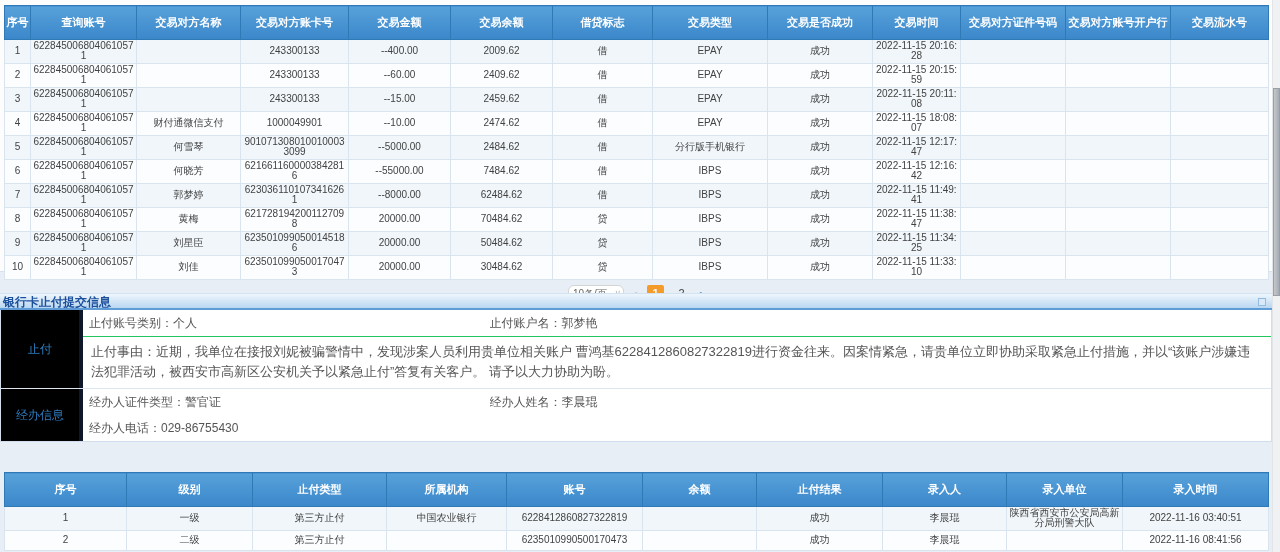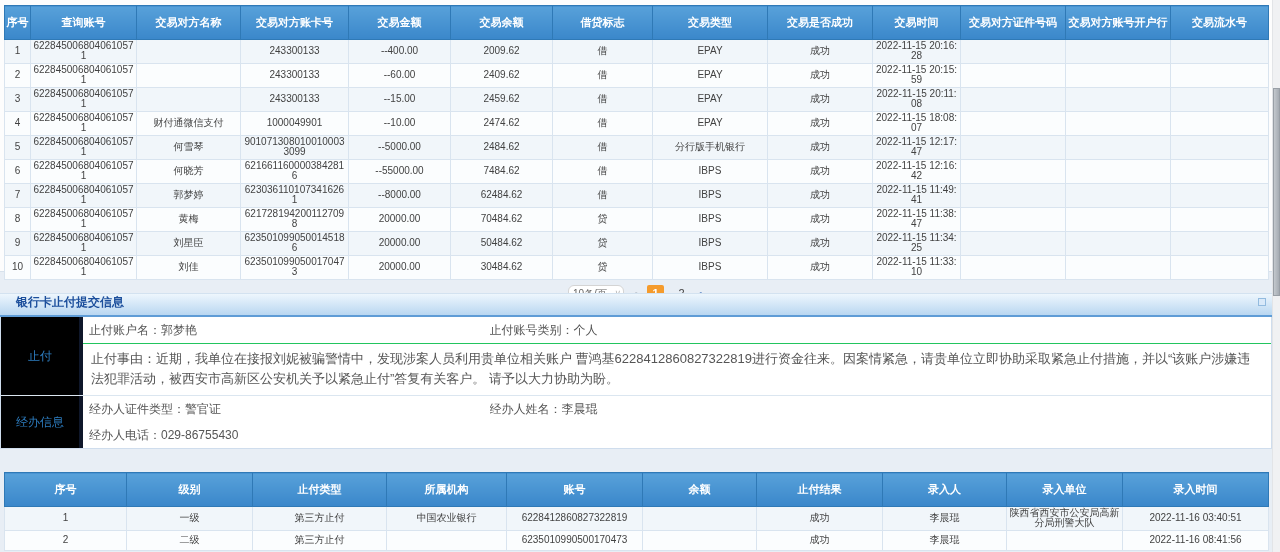--- a/index.html
+++ b/index.html
@@ -22,23 +22,23 @@
   .pagination{height:23px;display:flex;align-items:center;justify-content:center;gap:9px;margin-top:2px}
   .page-size-select{position:relative;width:56px;height:17px;border:1px solid #d4d4d4;border-radius:6px;
     background:#fff;font-size:10px;color:#666;line-height:15px;padding:0 12px 0 4px;overflow:hidden;white-space:nowrap}
   .page-size-select .chev{position:absolute;right:2px;top:0;color:#b5b5b5;font-size:9px;line-height:15px}
   .pg-arrow{font-size:15px;line-height:17px;color:#5a87c5;cursor:pointer;font-weight:bold}
   .pg-arrow.prev{color:#b9c2cc}
   .pg-num{min-width:17px;height:17px;line-height:17px;text-align:center;font-size:11px;color:#444;cursor:pointer;border-radius:2px}
   .pg-num.active{background:#f59b2c;color:#fff;font-weight:bold}
 
   
-  .section-title{position:relative;height:24px;background:linear-gradient(#eef6fd,#b9d7f1);
+  .section-title{position:relative;height:17px;background:linear-gradient(#eef6fd,#b9d7f1);
     border-top:1px solid #d3e2f0;border-bottom:2px solid #5f9cd6;color:#1c4f9c;font-size:12px;
-    font-weight:bold;line-height:17px;padding-left:16px}
+    font-weight:bold;line-height:17px;padding-left:3px}
   .collapse-box{position:absolute;right:6px;top:4px;width:8px;height:8px;background:#d9e9f9;border:1px solid #93bbdf}
 
   
   .sp-section{position:absolute;top:293px;left:0;width:1272px}
   .form{background:#fff;border:1px solid #cfdded;border-top:none}
   .group{display:flex;border-bottom:1px solid #dbe6f0}
   .group:last-child{border-bottom:none}
   .group-label{width:82px;flex:0 0 82px;border-right:4px solid #0f172a;display:flex;align-items:center;
     justify-content:center;color:#2d7dc0;font-size:12px;background:#000000}
   .group-content{flex:1;min-width:0}
@@ -265,22 +265,22 @@
     <div class="section-title">
       <span>银行卡止付提交信息</span>
       <span class="collapse-box"></span>
     </div>
     <div class="form">
 
       <div class="group">
         <div class="group-label">止付</div>
         <div class="group-content">
           <div class="field-row">
+            <div class="field"><span>止付账号类别：</span><span>个人</span></div>
             <div class="field"><span>止付账户名：</span><span>郭梦艳</span></div>
-            <div class="field"><span>止付账号类别：</span><span>个人</span></div>
           </div>
           <div class="reason">止付事由：近期，我单位在接报刘妮被骗警情中，发现涉案人员利用贵单位相关账户 曹鸿基6228412860827322819进行资金往来。因案情紧急，请贵单位立即协助采取紧急止付措施，并以“该账户涉嫌违法犯罪活动，被西安市高新区公安机关予以紧急止付”答复有关客户。 请予以大力协助为盼。</div>
         </div>
       </div>
 
       <div class="group">
         <div class="group-label">经办信息</div>
         <div class="group-content">
           <div class="field-row">
             <div class="field"><span>经办人证件类型：</span><span>警官证</span></div>

